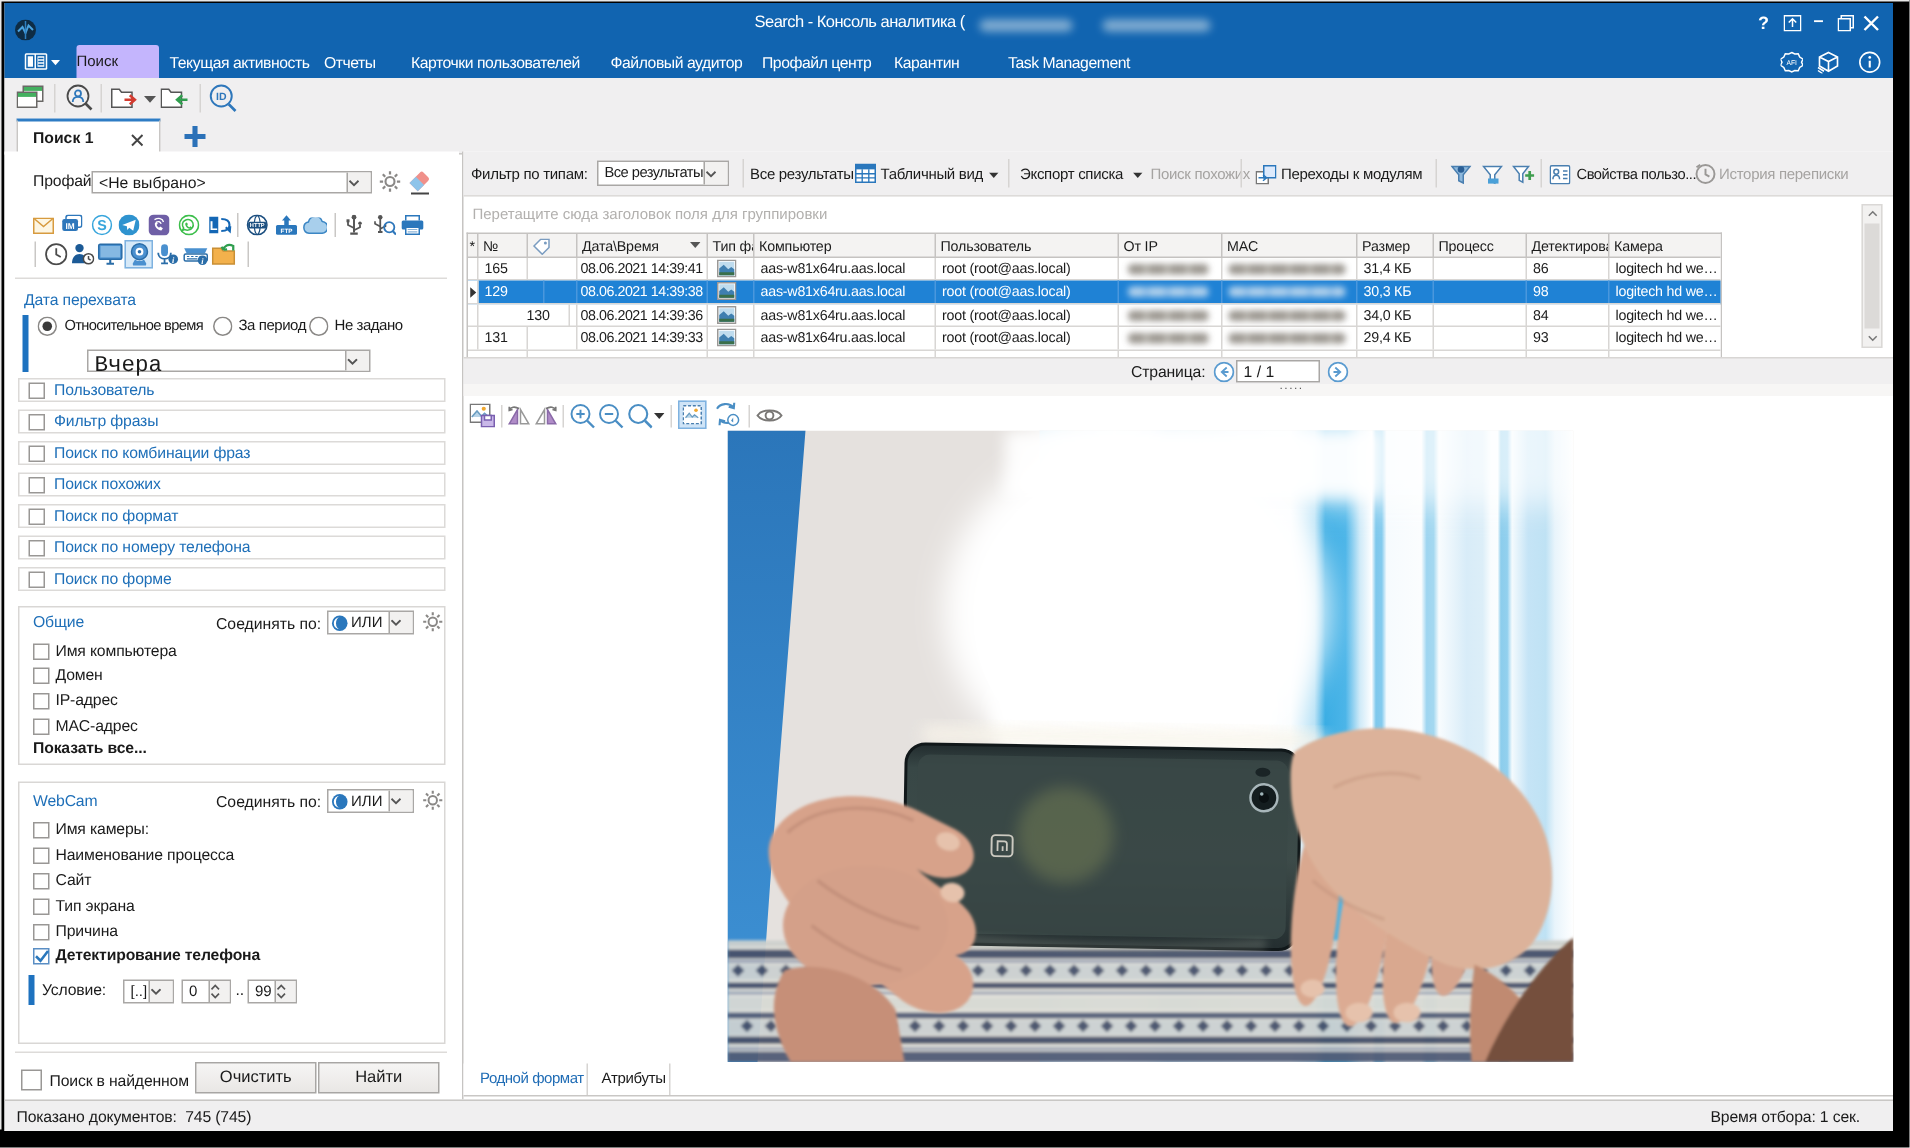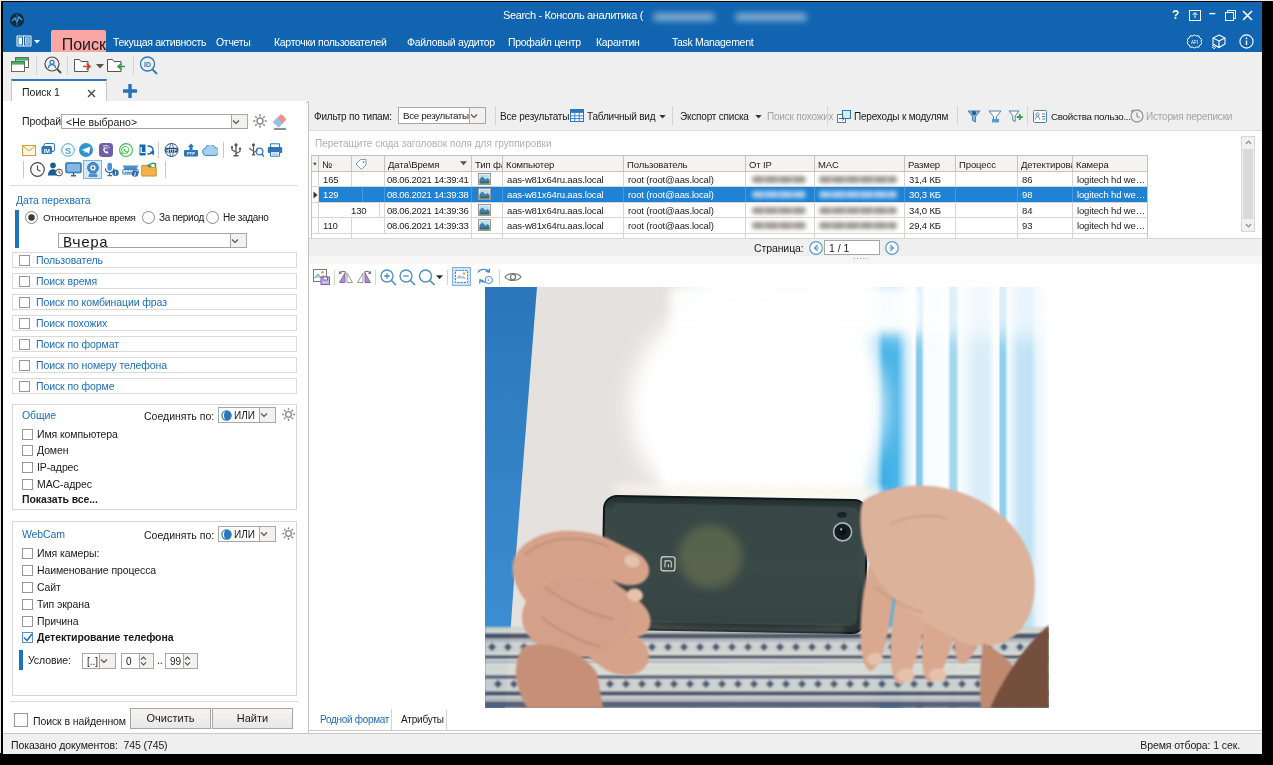--- a/index.html
+++ b/index.html
@@ -2,21 +2,21 @@
 <html><head><meta charset="utf-8">
 <style>
 html,body{margin:0;padding:0;}
 body{width:1273px;height:765px;background:#000;position:relative;overflow:hidden;
   font-family:"Liberation Sans",sans-serif;-webkit-font-smoothing:antialiased;}
 .abs{position:absolute;}
 #win{position:absolute;left:3px;top:2px;width:1259px;height:752px;background:#fff;}
 #titlebar{position:absolute;left:0;top:0;width:1259px;height:28px;background:#1164b0;}
 #menubar{position:absolute;left:0;top:28px;width:1259px;height:22px;background:#1164b0;}
 #toolbar{position:absolute;left:0;top:50px;width:1259px;height:26px;background:#f0eff0;}
-#tabstrip{position:absolute;left:0;top:76px;width:1259px;height:25px;background:#f0eff0;border-bottom:1px solid #cccac8;box-sizing:border-box;}
+#tabstrip{position:absolute;left:0;top:76px;width:1259px;height:25px;background:#f0eff0;border-bottom:1px solid #cccac8;box-sizing:border-box;font-weight:bold;}
 #leftp{position:absolute;left:0;top:99px;width:303px;height:632px;background:#fff;}
 #rightp{position:absolute;left:305px;top:99px;width:954px;height:632px;background:#fff;border-left:1px solid #c6c4c2;box-sizing:border-box;}
 #statusbar{position:absolute;left:0;top:731px;width:1259px;height:21px;background:#f0eff0;border-top:1px solid #c9c7c5;box-sizing:border-box;font-size:10.5px;letter-spacing:-0.1px;color:#1a1a1a;}
 .mitem{position:absolute;top:6px;color:#fff;font-size:10.5px;letter-spacing:-0.3px;white-space:nowrap;}
 .t11{font-size:10.5px;letter-spacing:-0.1px;color:#1a1a1a;white-space:nowrap;}
 .blue{color:#1e6fb8;}
 .combo{position:absolute;background:#fff;border:1px solid #a9a7a5;box-sizing:border-box;}
 .combo .ar{position:absolute;right:0;top:0;bottom:0;width:15px;border-left:1px solid #a9a7a5;background:#f2f1f0;color:#444;text-align:center;}
 .cb{position:absolute;width:11px;height:11px;background:#fff;border:1px solid #999795;box-sizing:border-box;}
 .sect{position:absolute;left:9px;width:285px;background:#fff;border:1px solid #d9d7d5;box-sizing:border-box;}
@@ -60,21 +60,21 @@
   </svg>
 </div>
 <div id="menubar">
   <svg class="abs" style="left:13px;top:5px;" width="24" height="12" viewBox="0 0 24 12">
     <rect x="0.5" y="0.5" width="15" height="11" rx="1" fill="#fff"></rect>
     <rect x="2" y="2" width="4.5" height="8" fill="none" stroke="#1164b0" stroke-width="1"></rect>
     <rect x="8.5" y="2" width="5.5" height="8" fill="none" stroke="#1164b0" stroke-width="1"></rect>
     <path d="M9.5 4 h3.5 M9.5 6 h3.5 M9.5 8 h3.5" stroke="#1164b0" stroke-width="1"></path>
     <path d="M18 5 l3 3.5 l3 -3.5 z" fill="#fff"></path>
   </svg>
-  <div style="position:absolute;left:48px;top:0;width:55px;height:22px;background:#fca5a5;border-radius:2px 2px 0 0;text-align:right;font-size:16px;color:#1a1a1a;padding-top:6px;box-sizing:border-box;">Поиск</div>
+  <div style="position:absolute;left:48px;top:0;width:55px;height:22px;background:#c4b5fd;border-radius:2px 2px 0 0;text-align:left;font-size:10px;color:#1a1a1a;padding-top:6px;box-sizing:border-box;">Поиск</div>
   <span class="mitem" style="left:110px;">Текущая активность</span>
   <span class="mitem" style="left:213px;">Отчеты</span>
   <span class="mitem" style="left:271px;">Карточки пользователей</span>
   <span class="mitem" style="left:404px;">Файловый аудитор</span>
   <span class="mitem" style="left:505px;">Профайл центр</span>
   <span class="mitem" style="left:593px;">Карантин</span>
   <span class="mitem" style="left:669px;">Task Management</span>
   <svg class="abs" style="left:1184px;top:4px;" width="15" height="15" viewBox="0 0 15 15">
     <path d="M7.5 1 L9.5 2 L11.8 1.8 L12.8 4 L15 5.5 L14 7.5 L15 9.5 L12.8 11 L11.8 13.2 L9.5 13 L7.5 14 L5.5 13 L3.2 13.2 L2.2 11 L0 9.5 L1 7.5 L0 5.5 L2.2 4 L3.2 1.8 L5.5 2 Z" fill="none" stroke="#fff" stroke-width="1"></path>
     <text x="7.5" y="9.6" font-size="4.5" fill="#fff" text-anchor="middle" font-family="Liberation Sans">AFI</text>
@@ -291,21 +291,21 @@
           </svg>
         </span>
   </div>
 
   <div class="row-item" style="top:151px;">
         <span class="cb" style="left:6px;top:2px;"></span>
         <span class="t11 blue" style="position:absolute;left:23px;top:1px;">Пользователь</span>
       </div>
   <div class="row-item" style="top:172px;">
         <span class="cb" style="left:6px;top:2px;"></span>
-        <span class="t11 blue" style="position:absolute;left:23px;top:1px;">Поиск время</span>
+        <span class="t11 blue" style="position:absolute;left:23px;top:1px;">Фильтр фразы</span>
       </div>
   <div class="row-item" style="top:193px;">
         <span class="cb" style="left:6px;top:2px;"></span>
         <span class="t11 blue" style="position:absolute;left:23px;top:1px;">Поиск по комбинации фраз</span>
       </div>
   <div class="row-item" style="top:214px;">
         <span class="cb" style="left:6px;top:2px;"></span>
         <span class="t11 blue" style="position:absolute;left:23px;top:1px;">Поиск похожих</span>
       </div>
   <div class="row-item" style="top:235px;">
@@ -583,21 +583,21 @@
       <span class="gcell" style="left:706px;width:55px;">84</span>
       <span class="gcell" style="left:761px;width:75px;border-right:none;">logitech hd we…</span>
     </div>
     <div class="grow" style="top:62.2px;">
           <span class="gcell" style="left:0;width:7px;"></span>
           <span class="gcell" style="left:40px;width:33px;"></span>
           <span class="gcell" style="left:160px;width:31px;"></span>
           <span class="gcell" style="left:434px;width:69px;"></span>
           <span class="gcell" style="left:503px;width:90px;"></span>
           <span class="gcell" style="left:644px;width:62px;"></span>
-      <span class="gcell" style="left:7px;width:33px;">110</span>
+      <span class="gcell" style="left:7px;width:33px;">131</span>
       <span class="gcell" style="left:73px;width:87px;padding-left:2px;letter-spacing:-0.3px;">08.06.2021 14:39:33</span>
       <svg class="abs picic" style="left:166px;top:1px;" width="13" height="12" viewBox="0 0 13 12">
             <rect x="0.5" y="0.5" width="12" height="11" fill="#fff" stroke="#9a9896"></rect>
             <rect x="1.5" y="1.5" width="10" height="9" fill="#bfdcee"></rect>
             <path d="M1.5 6 l3-2.5 l3 3 l2-1.5 l2 1.5 V10.5 H1.5 Z" fill="#3f7fb0"></path>
             <path d="M1.5 8.5 h10 v2 h-10 z" fill="#3a6f4a"></path>
           </svg>
       <span class="gcell" style="left:191px;width:121px;">aas-w81x64ru.aas.local</span>
       <span class="gcell" style="left:312px;width:122px;">root (root@aas.local)</span>
       <span class="blur1" style="left:440px;top:4px;width:54px;"></span>

